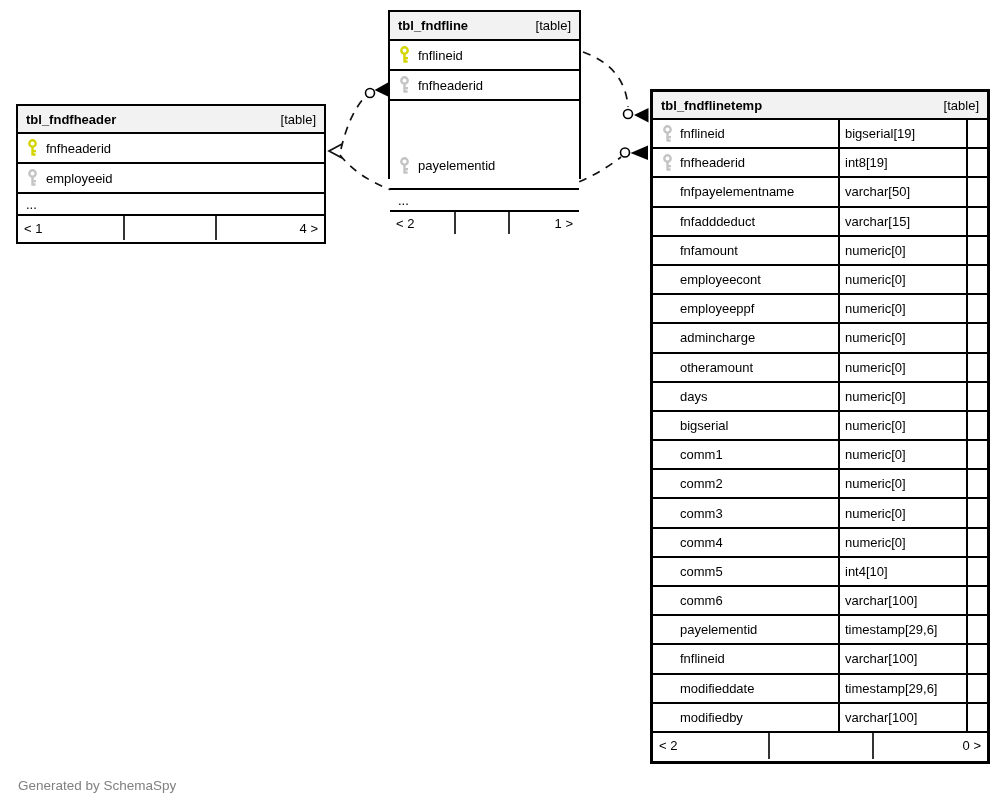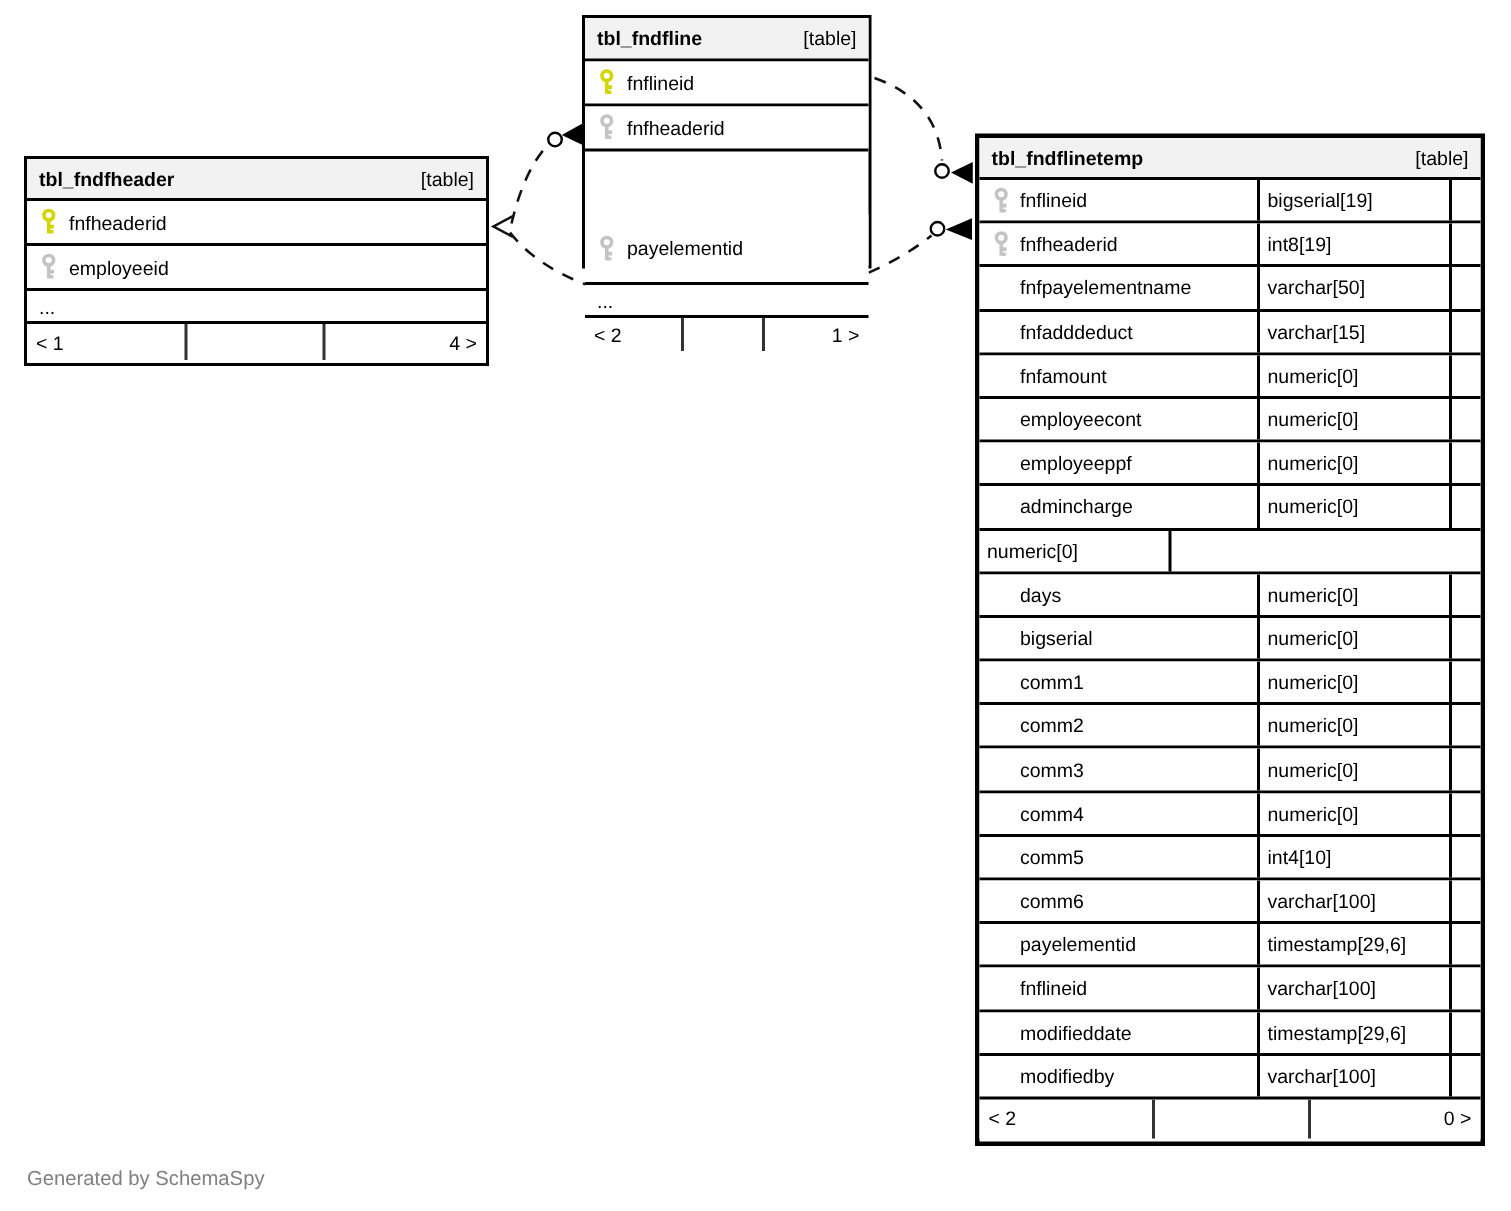--- a/index.html
+++ b/index.html
@@ -237,20 +237,23 @@
         <div class="cell-name">
             <span class="cname">admincharge</span>
           </div>
         <div class="cell-type">numeric[0]</div>
         <div class="cell-strip"></div>
       </div>
     </div>
 
     <div class="col-row">
       <div class="cellwrap">
+        <div class="cell-name">
+            <span class="cname">otheramount</span>
+          </div>
         <div class="cell-type">numeric[0]</div>
         <div class="cell-strip"></div>
       </div>
     </div>
 
     <div class="col-row">
       <div class="cellwrap">
         <div class="cell-name">
             <span class="cname">days</span>
           </div>

